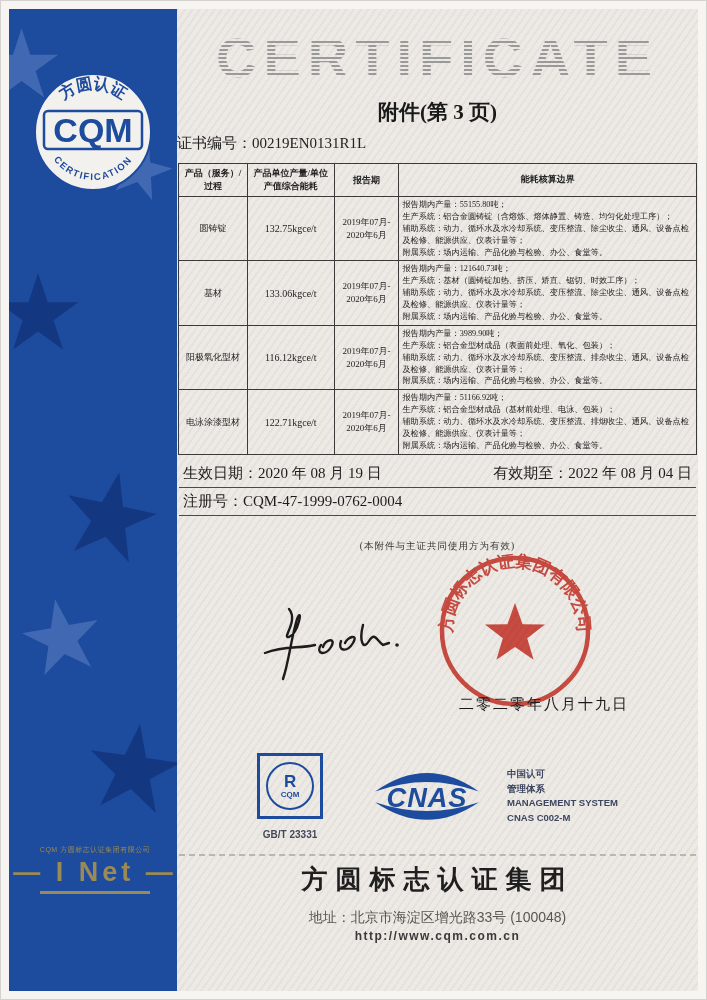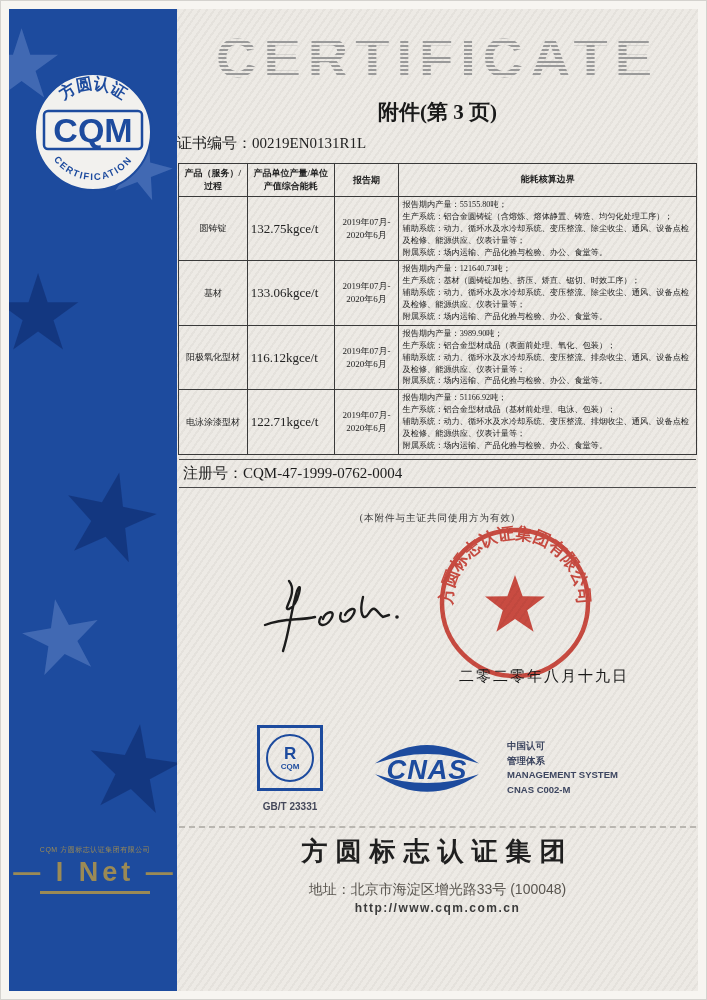--- a/index.html
+++ b/index.html
@@ -26,21 +26,21 @@
      background:repeating-linear-gradient(180deg,#9a9a9a 0 2px,rgba(255,255,255,0) 2px 4px);
      -webkit-background-clip:text;background-clip:text;color:transparent;}
   .title{margin-top:22px;text-align:center;font-size:38px;font-weight:bold;color:#141414;letter-spacing:2px;}
   .subtitle{margin-top:8px;text-align:center;font-size:21px;font-weight:bold;color:#1a1a1a;}
   .certno{margin-top:8px;font-size:15px;color:#222;}
   
   table.spec{border-collapse:collapse;margin:10px auto 0;width:519px;color:#232323;}
   .spec th,.spec td{border:1px solid #3a3a3a;padding:2px 3px;vertical-align:middle;}
   .spec th{font-size:9px;font-weight:bold;text-align:center;height:28px;}
   .col-product{width:62px;text-align:center;font-size:9px;font-family:Liberation Serif, serif;}
-  .col-energy{width:80px;text-align:left;font-size:13px;font-family:"Liberation Serif",serif;}
+  .col-energy{width:80px;text-align:center;font-size:10px;font-family:"Liberation Serif",serif;}
   .col-period{width:58px;text-align:center;font-size:9px;}
   .col-boundary{width:292px;font-size:8.2px;line-height:1.45;padding:4px 5px;}
   
   .dates{display:flex;justify-content:space-between;margin:9px 6px 0 6px;font-size:15px;color:#1c1c1c;}
   .rule{border:none;border-top:1px solid #4a4a4a;margin:4px 2px 0 2px;}
   .reg{margin:4px 6px 0 6px;font-size:15px;color:#1c1c1c;}
   .note{margin-top:24px;text-align:center;font-size:9.5px;color:#333;letter-spacing:1px;}
   
   .sealzone{position:relative;height:178px;margin-top:4px;}
   .sig{position:absolute;left:78px;top:38px;}
@@ -160,20 +160,24 @@
             <td class="col-boundary">
               <div>报告期内产量：51166.92吨；</div>
               <div>生产系统：铝合金型材成品（基材前处理、电泳、包装）；</div>
               <div>辅助系统：动力、循环水及水冷却系统、变压整流、排烟收尘、通风、设备点检及检修、能源供应、仪表计量等；</div>
               <div>附属系统：场内运输、产品化验与检验、办公、食堂等。</div>
             </td>
           </tr>
         </tbody>
     </table>
 
+    <div class="dates">
+      <span>生效日期：2020 年 08 月 19 日</span>
+      <span>有效期至：2022 年 08 月 04 日</span>
+    </div>
     <hr class="rule">
     <div class="reg">注册号：CQM-47-1999-0762-0004</div>
     <hr class="rule">
 
     <div class="note">(本附件与主证共同使用方为有效)</div>
 
     <div class="sealzone">
       <div class="sig">
         <svg width="170" height="100" viewBox="0 0 170 100">
           <path d="M34,14 C44,26 26,44 34,42 C44,38 48,10 42,24 C36,44 34,66 28,84 M10,58 C30,50 44,54 60,50

